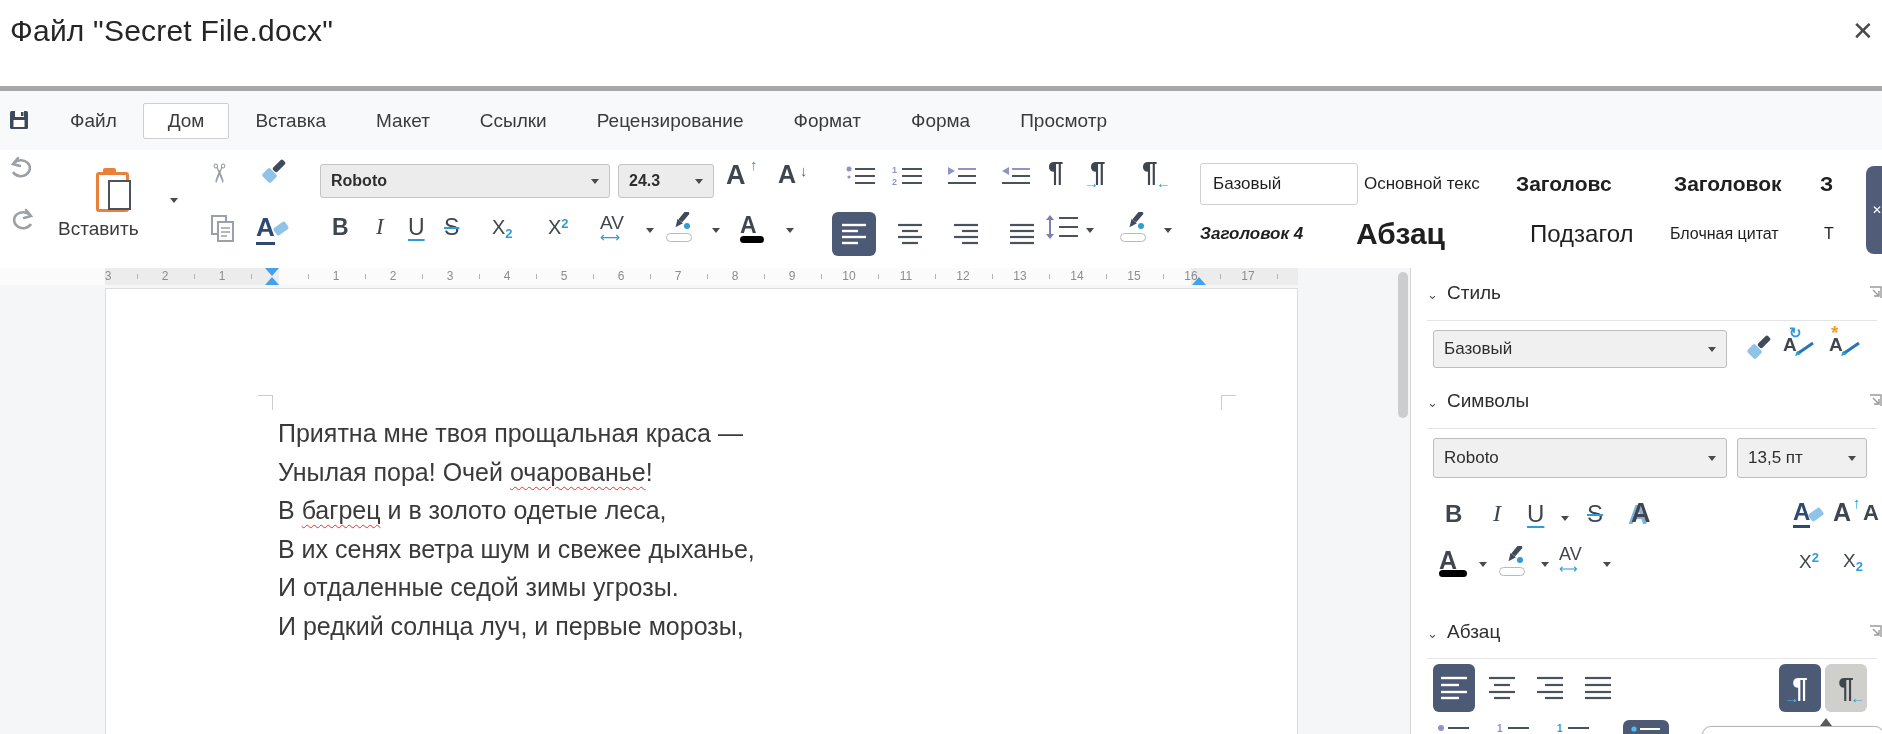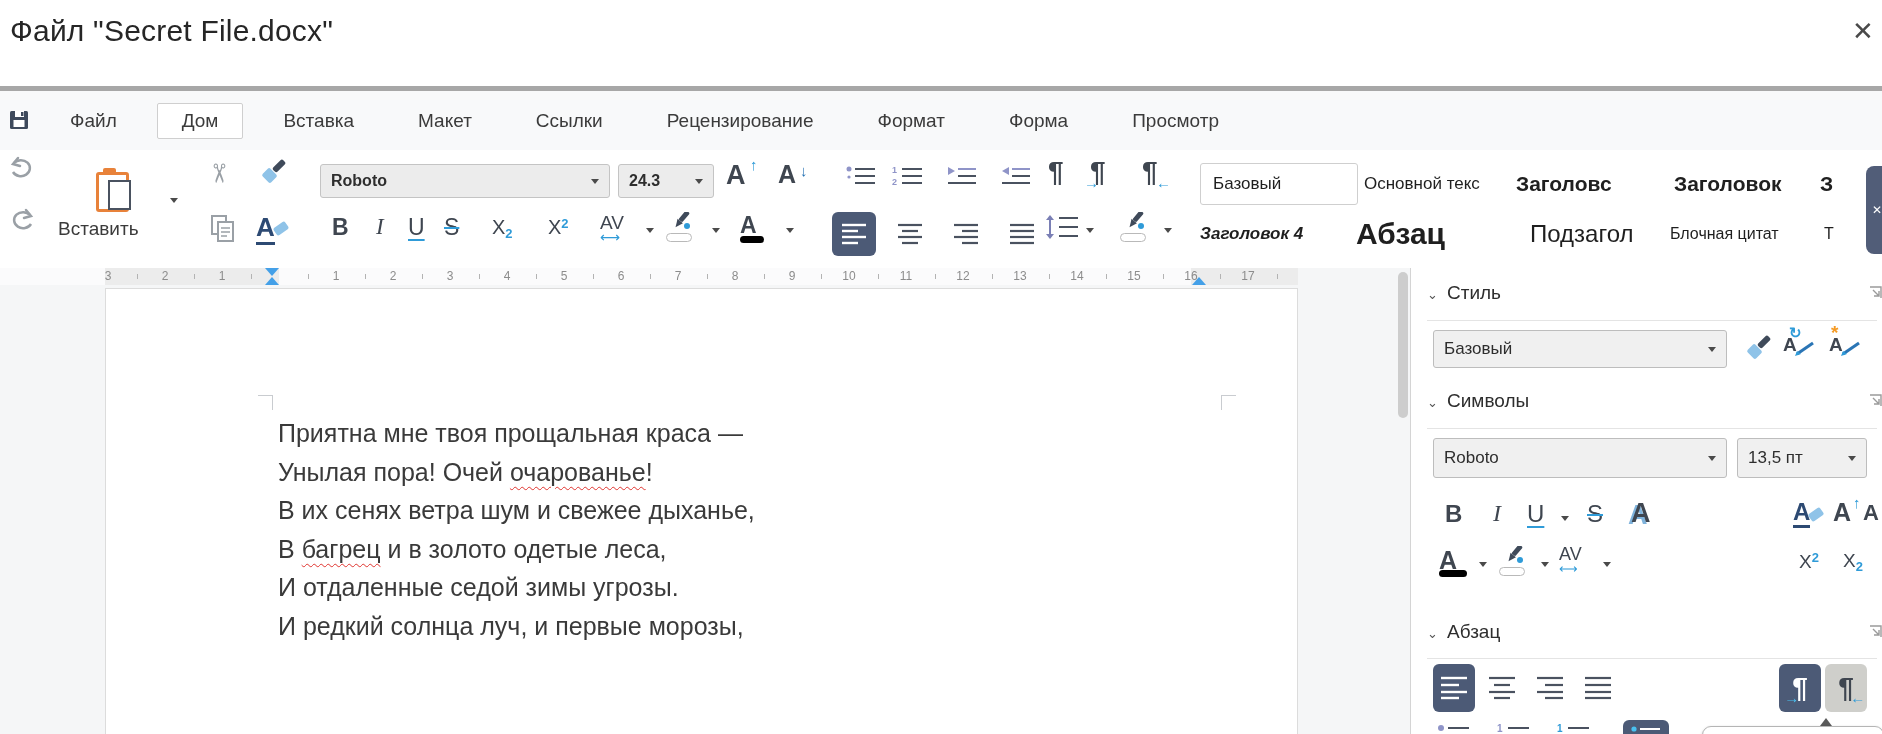--- a/index.html
+++ b/index.html
@@ -6,21 +6,21 @@
   body{width:1882px;height:734px;overflow:hidden;position:relative;background:#fff;
        font-family:"Liberation Sans",sans-serif;color:#333;}
   .abs{position:absolute;}
   
   .titlebar{left:0;top:0;width:1882px;height:86px;background:#fff;}
   .win-title{left:10px;top:14px;font-size:30px;color:#262626;letter-spacing:.2px;}
   .close-x{left:1852px;top:16px;font-size:26px;color:#4a4a4a;cursor:pointer;}
   .graybar{left:0;top:86px;width:1882px;height:5px;background:#a7a7a7;}
   
   .tabbar{left:0;top:91px;width:1882px;height:59px;background:#f8f9fa;}
-  .tabs{left:46px;top:0;height:59px;display:flex;align-items:center;gap:16px;}
+  .tabs{left:46px;top:0;height:59px;display:flex;align-items:center;gap:2px;}
   .tab{font-size:19px;color:#3b3b3b;padding:6px 24px;white-space:nowrap;cursor:pointer;}
   .tab.active{background:#fff;border:1px solid #cfcfcf;border-radius:2px;}
   .docname{left:1390px;top:110px;font-size:19px;color:#2b2b2b;}
   .split-icon{left:1733px;top:111px;width:26px;height:24px;border:2px solid #606060;background:#fff;}
   .split-icon .half{position:absolute;right:0;top:0;width:11px;height:100%;background:#b3b3b3;}
   
   .ribbon{left:0;top:150px;width:1882px;height:118px;background:#fff;border-bottom:1px solid #c9c9c9;}
   .ghost{color:#9aa0a6;}
   .blue{color:#2f9bd8;}
   .caret{display:inline-block;width:0;height:0;border-left:4px solid transparent;border-right:4px solid transparent;border-top:5px solid #4a4a4a;vertical-align:middle;}
@@ -373,22 +373,22 @@
     <span class="rtick" style="left: 1276.5px;"></span>
   </div>
 
 <div class="abs canvas">
   <div class="page">
     <span class="cornermark cm-left" style="left:152px;top:106px;"></span>
     <span class="cornermark cm-right" style="left:1115px;top:106px;"></span>
     <div class="doc-text" id="docLines">
         <div><span>Приятна мне твоя прощальная краса —</span></div>
         <div><span>Унылая пора! Очей </span><span class="sp">очарованье</span><span>!</span></div>
+        <div><span>В </span><span class="sp">багрец</span><span> и в золото одетые леса,</span></div>
         <div><span>В их сенях ветра шум и свежее дыханье,</span></div>
-        <div><span>В </span><span class="sp">багрец</span><span> и в золото одетые леса,</span></div>
         <div><span>И отдаленные седой зимы угрозы.</span></div>
         <div><span>И редкий солнца луч, и первые морозы,</span></div>
       </div>
   </div>
 </div>
 <div class="abs vscroll"></div>
 
 <div class="abs sidebar">
 
   <span class="chev" style="left:16px;top:19px;">⌄</span>

